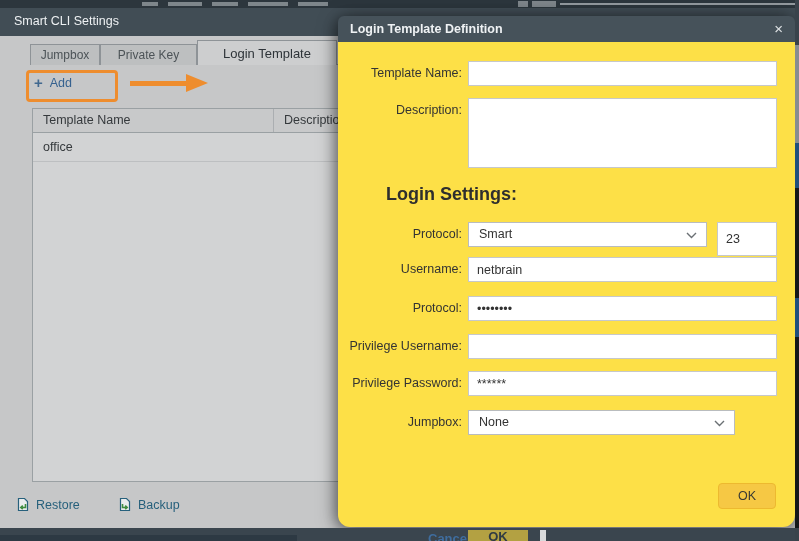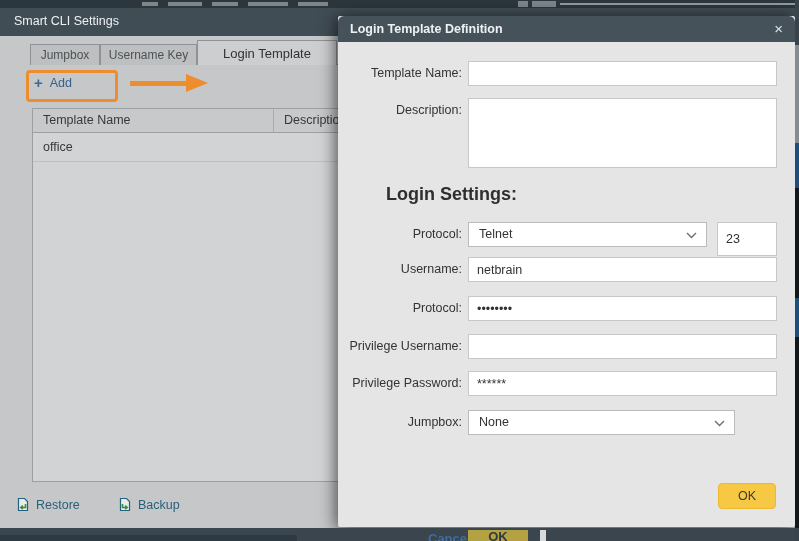--- a/index.html
+++ b/index.html
@@ -40,22 +40,22 @@
   .gh-name{left:10px;}
   .gh-desc{left:240px;border-left:1px solid #abaeb1;padding-left:10px;height:23px;}
   .grid-row{height:28px;border-bottom:1px solid #bdbfc1;font-size:12.5px;color:#35393c;line-height:28px;}
   .grid-row .cell{padding-left:10px;}
 
   .footer-btn{position:absolute;display:flex;align-items:center;gap:6px;
     color:#26607c;font-size:12.5px;cursor:pointer;top:489px;}
   .footer-btn svg{display:block;}
 
   
-  .modal{position:absolute;left:338px;top:16px;width:457px;height:511px;background:#e5e5e5;
-    border-radius:2px;box-shadow:0 4px 20px rgba(0,0,0,.5), -3px 0 12px rgba(0,0,0,.25);z-index:10;}
+  .modal{position:absolute;left:338px;top:16px;width:457px;height:511px;background:#fde047;
+    border-radius:12px;box-shadow:0 4px 20px rgba(0,0,0,.5), -3px 0 12px rgba(0,0,0,.25);z-index:10;}
   .modal-header{position:absolute;left:0;top:0;width:100%;height:26px;background:#46525a;
     border-radius:6px 6px 0 0;}
   .modal-header .mtitle{position:absolute;left:12px;top:6px;font-size:12.5px;font-weight:600;color:#eff2f4;}
   .modal-close{position:absolute;right:12px;top:4px;font-size:15px;color:#dfe3e5;cursor:pointer;line-height:18px;}
 
   .mrow{position:absolute;left:0;width:100%;height:25px;}
   .mlabel{position:absolute;left:0;top:0;width:124px;text-align:right;font-size:12.5px;color:#333;line-height:25px;}
   .minput{position:absolute;left:130px;top:0;width:309px;height:25px;box-sizing:border-box;
     border:1px solid #c6c8ca;background:#fff;font-size:12.5px;color:#333;padding:0 8px;
     font-family:"Liberation Sans","DejaVu Sans",sans-serif;outline:none;}
@@ -102,21 +102,21 @@
   <div class="dialog">
     <div class="titlebar">
       <span class="title">Smart CLI Settings</span>
     </div>
 
     <div class="tabline"></div>
     <div class="tab inactive" style="left:30px;width:70px;">
       <span>Jumpbox</span>
     </div>
     <div class="tab inactive" style="left:100px;width:97px;">
-      <span>Username Key</span>
+      <span>Private Key</span>
     </div>
     <div class="tab active" style="left:197px;width:140px;">
       <span>Login Template</span>
     </div>
 
     <div class="add-btn">
       <span class="add-plus">+</span>
       <span>Add</span>
     </div>
     <div class="add-highlight"></div>
@@ -163,21 +163,21 @@
     <div class="mrow" style="top:82px;height:70px;padding-left:40px;">
       <span class="mlabel">Description:</span>
       <textarea class="minput" style=""></textarea>
     </div>
 
     <div class="msection" style="top:168px;">Login Settings:</div>
 
     <div class="mrow" style="top:206px;">
       <span class="mlabel">Protocol:</span>
       <div class="mselect" style="width:239px;">
-        <span>Telnet</span>
+        <span>Smart</span>
         <svg class="chev" width="11" height="7" viewBox="0 0 11 7">
           <polyline points="1,1 5.5,5.5 10,1" fill="none" stroke="#6b7074" stroke-width="1.4"></polyline>
         </svg>
       </div>
       <input class="mport" type="text" value="23" style="">
     </div>
 
     <div class="mrow" style="top:241px;">
       <span class="mlabel">Username:</span>
       <input class="minput" type="text" value="netbrain" style="">

